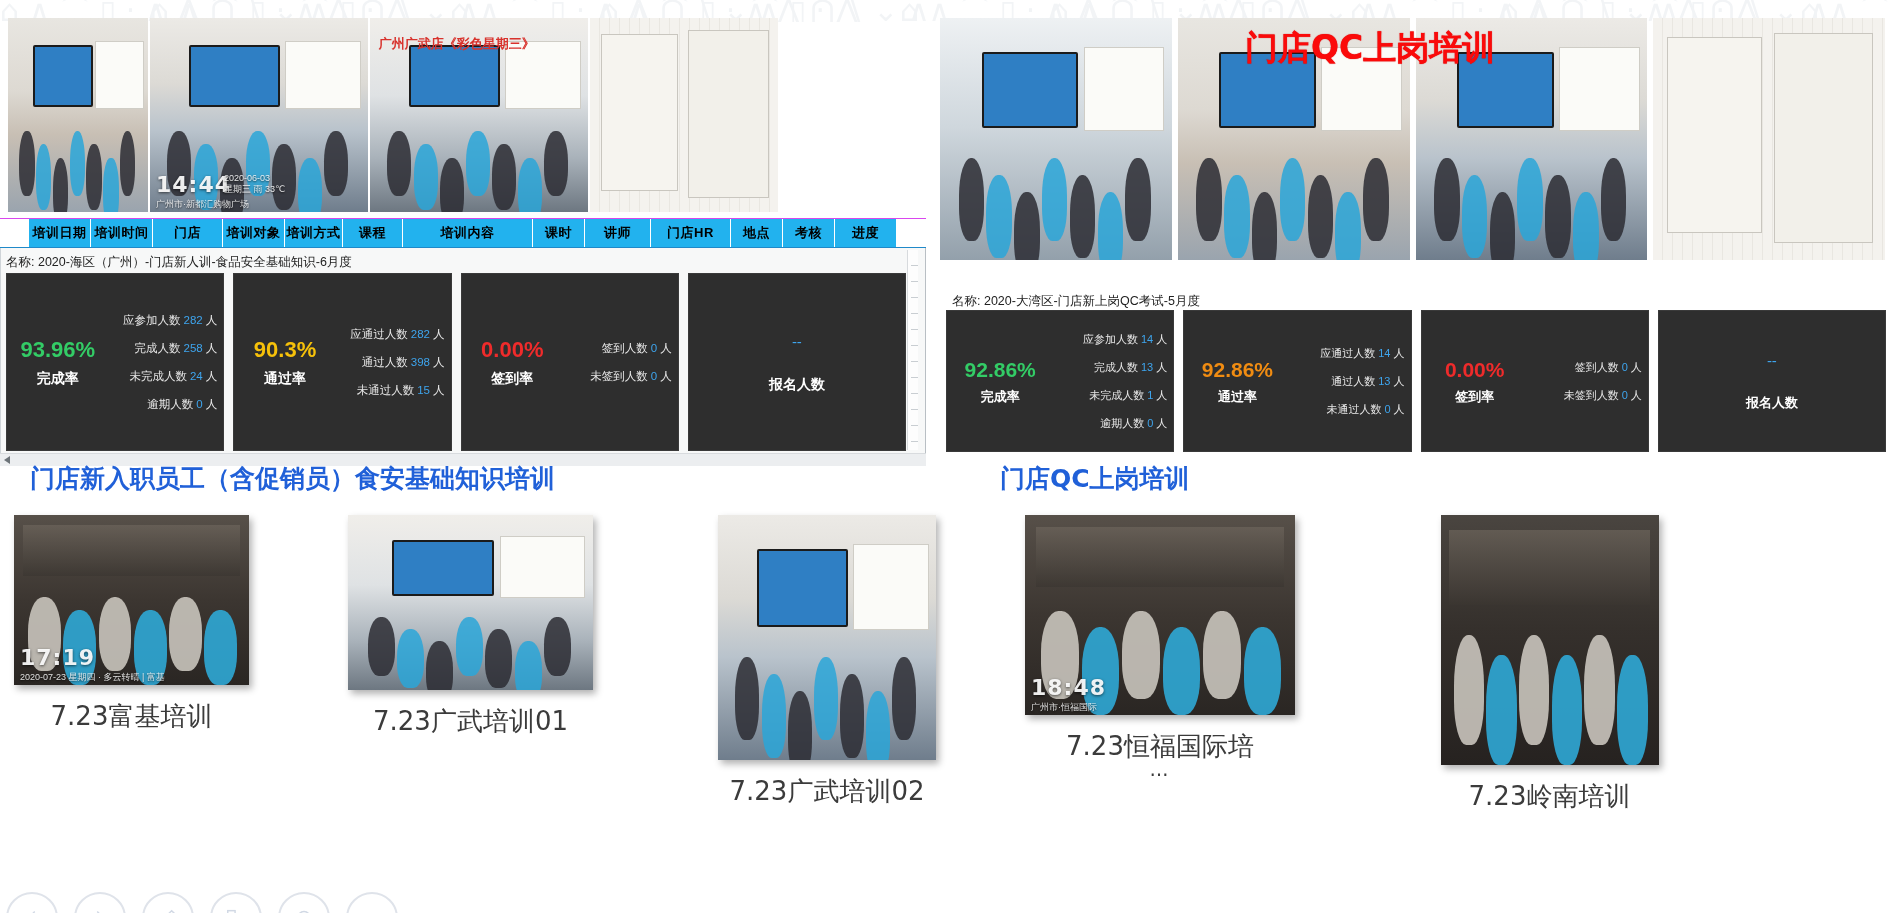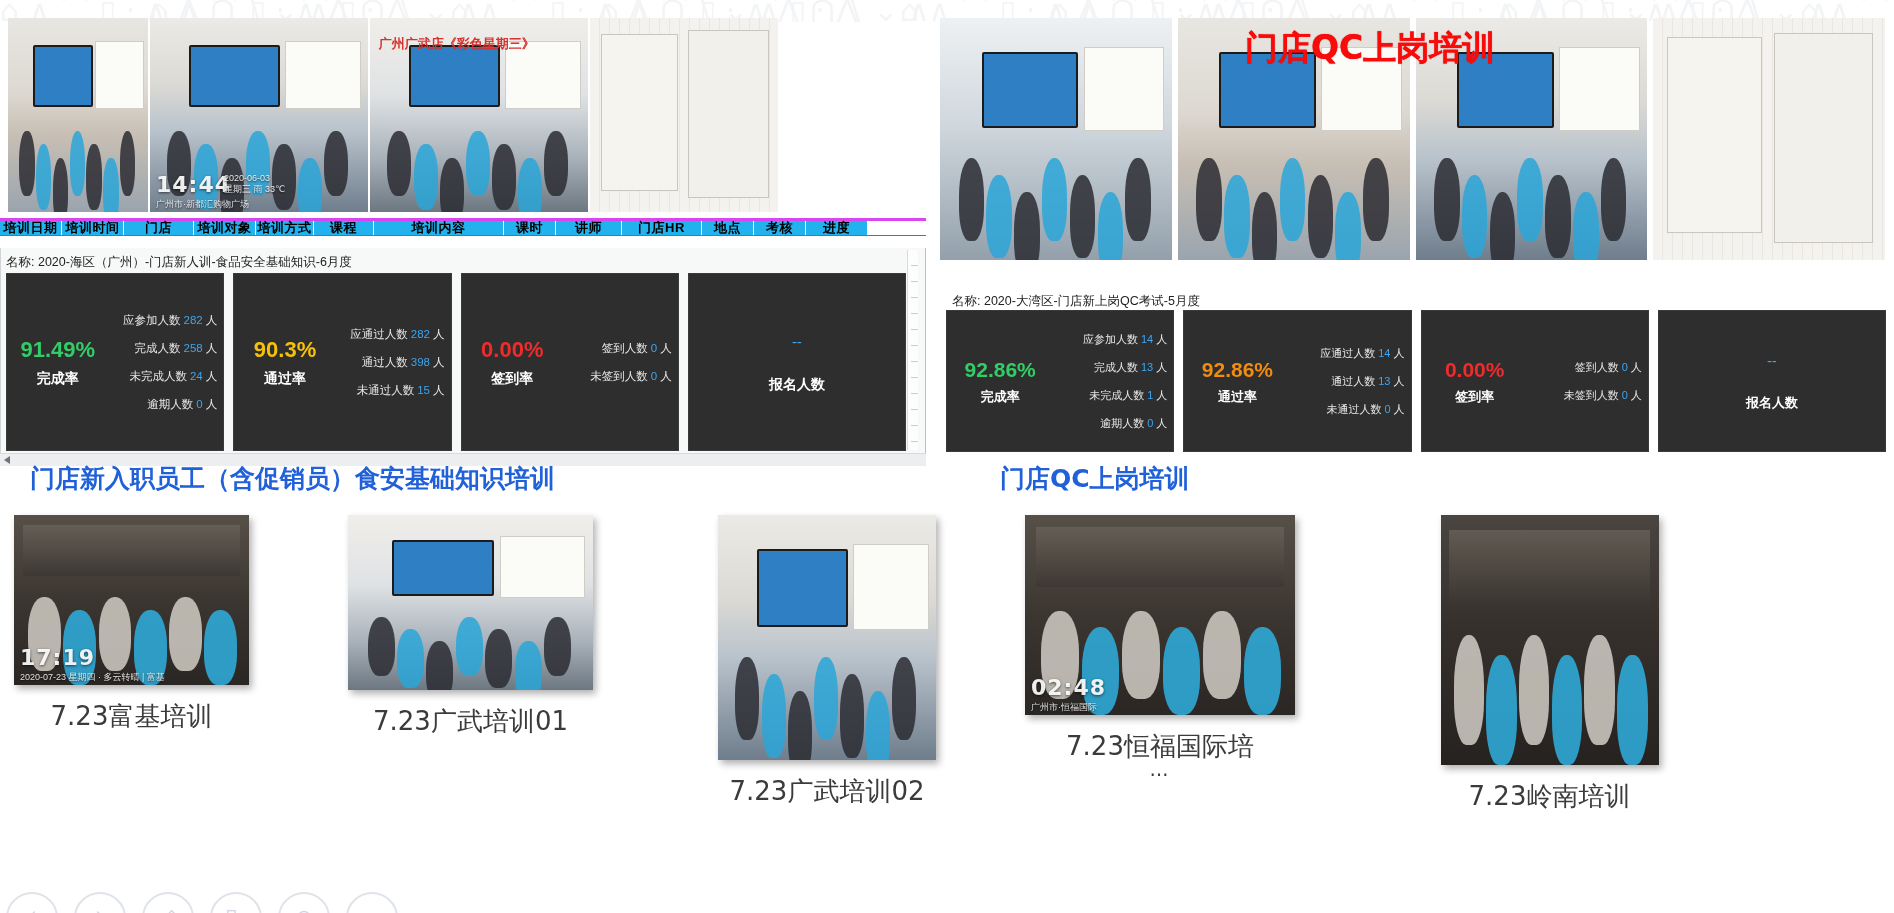--- a/index.html
+++ b/index.html
@@ -23,23 +23,24 @@
     font-family:"DejaVu Sans",sans-serif;white-space:nowrap;
   }
 
   
   .left-panel{position:absolute;left:0px;top:18px;width:926px;height:445px;}
 
   .photo-strip{position:absolute;left:8px;top:0px;width:912px;height:194px;display:flex;gap:2px;}
   .photo-strip .ph{height:194px;background:#6a7179;position:relative;overflow:hidden;}
 
   .tbl-header{
-    position:absolute;left:0px;top:200px;width:926px;height:18px;
-    display:flex;border-top:3px solid #d946ef;border-bottom:1px solid #1f89c9;
+    position:absolute;left:0px;top:200px;width:926px;height:30px;
+    display:flex;border-top:1px solid #d946ef;border-bottom:1px solid #1f89c9;
     box-sizing:border-box;
+    justify-content:center;
   }
   .tbl-header .th{
     background:#22b2ee;color:#000;font-size:13px;font-weight:bold;
     display:flex;align-items:center;justify-content:center;
     border-right:1px solid #ffffff;box-sizing:border-box;height:100%;
     letter-spacing:0.5px;
   }
   .tbl-body{
     position:absolute;left:0px;top:230px;width:926px;height:205px;background:#f7f8f8;
     border-left:1px solid #cfd4d8;border-right:1px solid #b9bfc4;box-sizing:border-box;
@@ -277,21 +278,21 @@
         </div>
       </div>
 
     <div class="tbl-body"></div>
 
     <div class="row-name">名称: 2020-海区（广州）-门店新人训-食品安全基础知识-6月度</div>
 
     <div class="kpi-row" id="left-kpis">
         <div class="kpi">
           <div class="kpi-left">
-            <div class="big" style="color: rgb(51, 204, 102);">91.49%</div>
+            <div class="big" style="color: rgb(51, 204, 102);">93.96%</div>
             <div class="cap">完成率</div>
           </div>
           <div class="kpi-right">
             <div class="stat"><span>应参加人数</span><b>282</b><span>人</span></div>
             <div class="stat"><span>完成人数</span><b>258</b><span>人</span></div>
             <div class="stat"><span>未完成人数</span><b>24</b><span>人</span></div>
             <div class="stat"><span>逾期人数</span><b>0</b><span>人</span></div>
           </div>
         </div>
         <div class="kpi">
@@ -494,21 +495,21 @@
         <div class="pic" style="width: 270px; height: 200px;">
           <div class="mock m-kitchen">
             <div class="" style="position: absolute; left: 4%; top: 6%; width: 92%; height: 30%; background: linear-gradient(rgb(109, 101, 92), rgb(59, 54, 49)); opacity: 0.7;"></div>
             <div class="blob" style="left: 6%; top: 48%; width: 14%; height: 44%; background: rgb(201, 196, 189); opacity: 0.9;"></div>
             <div class="blob" style="left: 21%; top: 56%; width: 14%; height: 44%; background: rgb(47, 168, 214); opacity: 0.9;"></div>
             <div class="blob" style="left: 36%; top: 48%; width: 14%; height: 44%; background: rgb(201, 196, 189); opacity: 0.9;"></div>
             <div class="blob" style="left: 51%; top: 56%; width: 14%; height: 44%; background: rgb(47, 168, 214); opacity: 0.9;"></div>
             <div class="blob" style="left: 66%; top: 48%; width: 14%; height: 44%; background: rgb(201, 196, 189); opacity: 0.9;"></div>
             <div class="blob" style="left: 81%; top: 56%; width: 14%; height: 44%; background: rgb(47, 168, 214); opacity: 0.9;"></div>
           </div>
-          <div class="overlay-time">02:48</div>
+          <div class="overlay-time">18:48</div>
           <div class="overlay-meta">广州市·恒福国际</div>
         </div>
         <div class="cap"><span>7.23恒福国际培</span><span class="ell">…</span></div>
       </div>
       <div class="cell" style="left: 1390px; width: 247px; padding-left: 36px;">
         <div class="pic" style="width: 218px; height: 250px;">
           <div class="mock m-dark">
             <div class="" style="position: absolute; left: 4%; top: 6%; width: 92%; height: 30%; background: linear-gradient(rgb(109, 101, 92), rgb(59, 54, 49)); opacity: 0.7;"></div>
             <div class="blob" style="left: 6%; top: 48%; width: 14%; height: 44%; background: rgb(201, 196, 189); opacity: 0.9;"></div>
             <div class="blob" style="left: 21%; top: 56%; width: 14%; height: 44%; background: rgb(47, 168, 214); opacity: 0.9;"></div>

